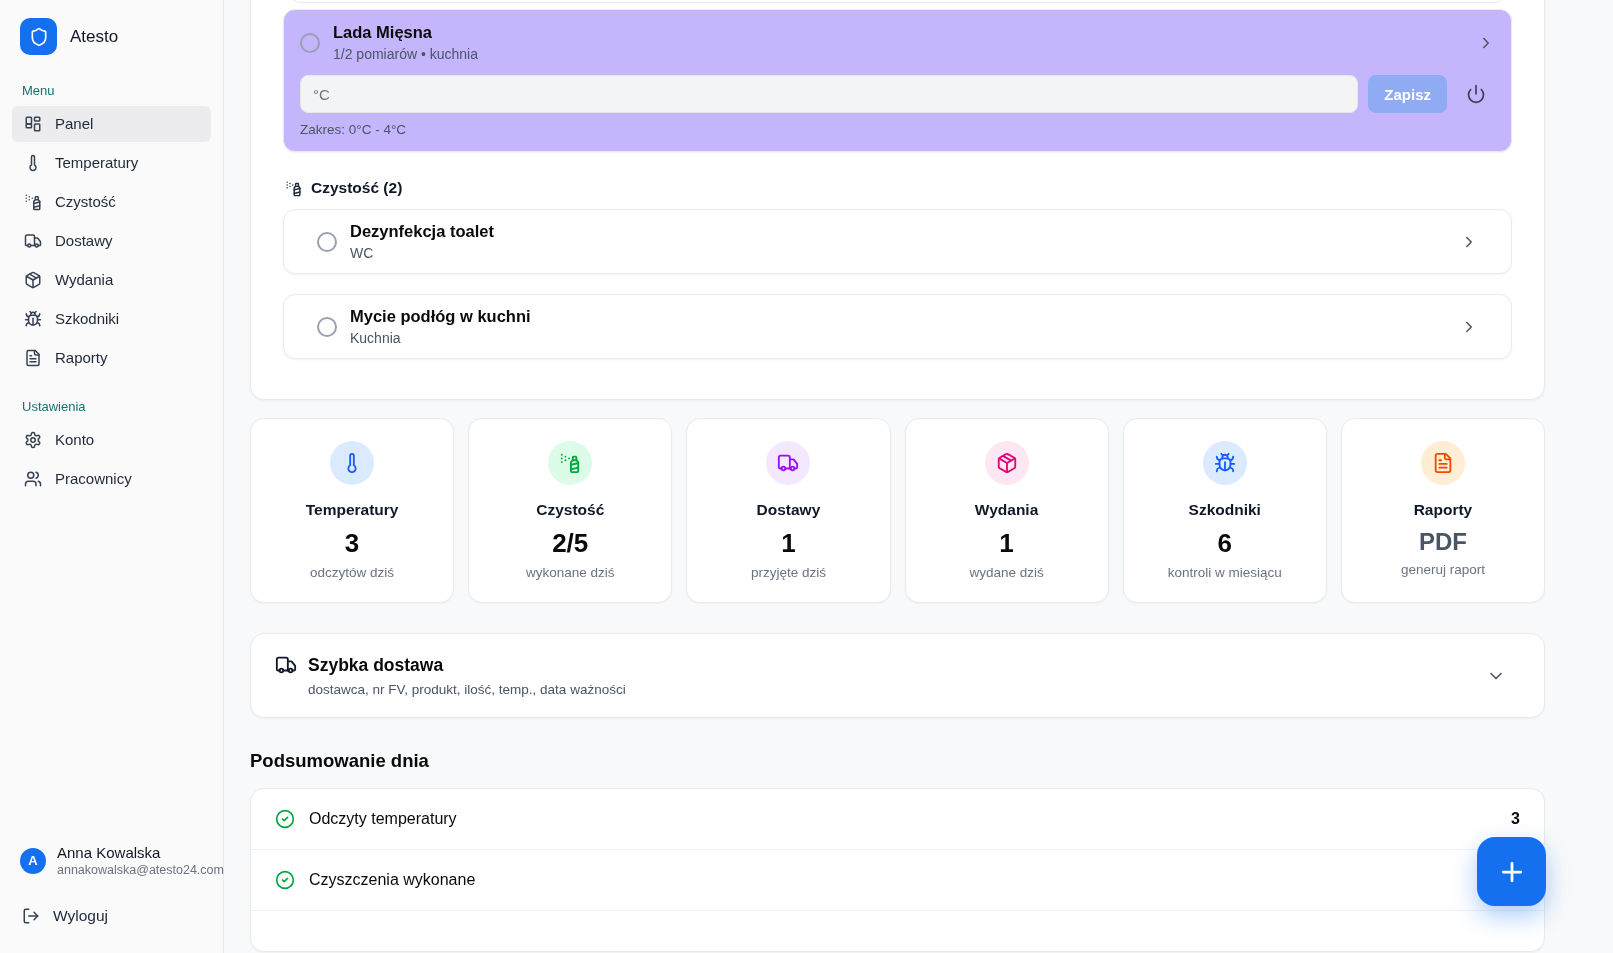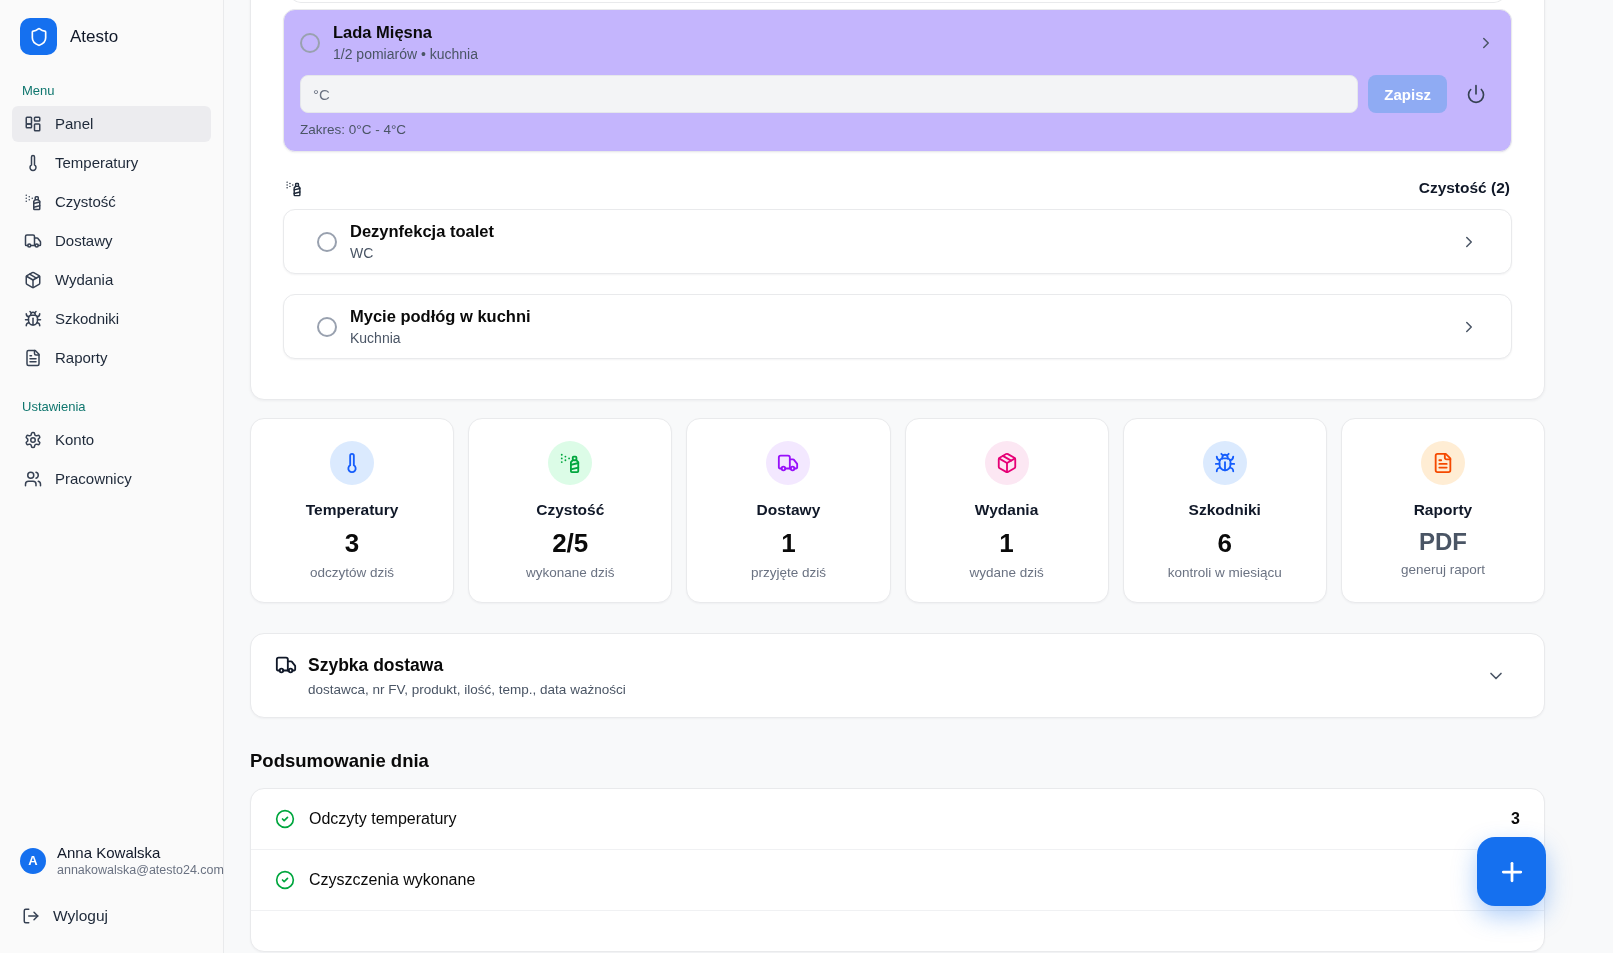--- a/index.html
+++ b/index.html
@@ -90,21 +90,21 @@
   }
   .power-btn {
     width:38px; height:38px; background:none; border:none; color:#364153;
     display:flex; align-items:center; justify-content:center; cursor:pointer;
   }
   .power-btn svg { width:20px; height:20px; }
   .range-note { font-size:13.5px; color:#4a5565; margin-top:9px; }
 
   .section-head {
     display:flex; align-items:center; gap:9px;
-    margin:27px 2px 12px; font-size:15.5px; font-weight:600; color:#101828;justify-content:space-between;
+    margin:27px 2px 12px; font-size:15.5px; font-weight:600; color:#101828;
   }
   .section-head svg { width:17px; height:17px; color:#1e2939; }
 
   .clean-card {
     border:1px solid #e9eaec; border-radius:12px; background:#fff;
     padding:12px 33px; display:flex; align-items:center; gap:13px;
     box-shadow:0 1px 2px rgba(16,24,40,.05); margin-bottom:20px;
   }
   .clean-card:last-child { margin-bottom:0; }
 

